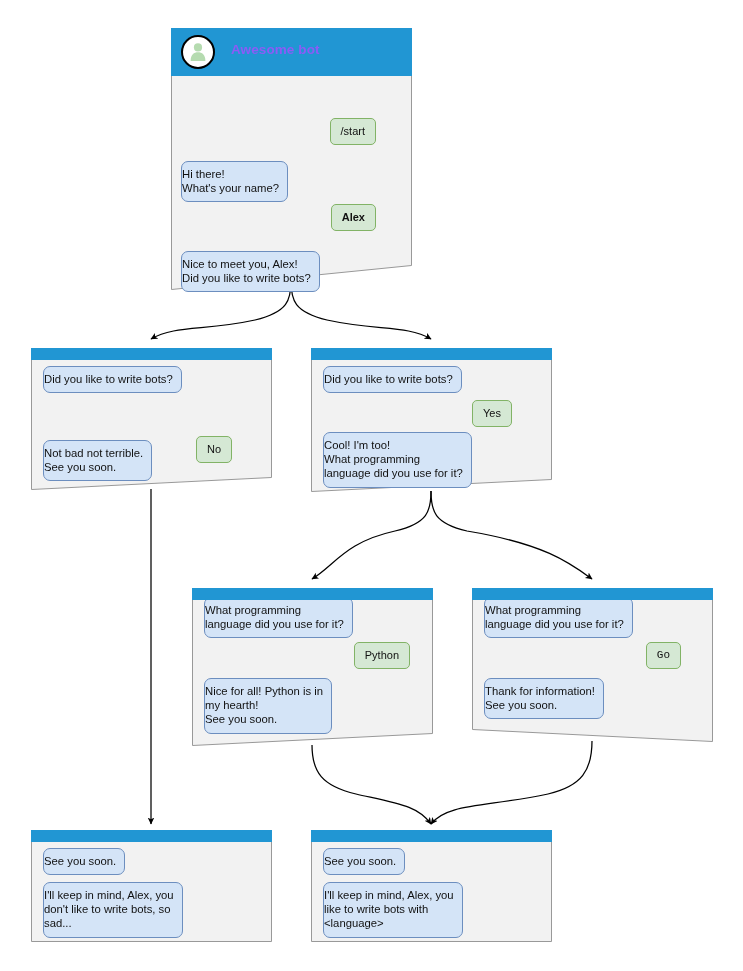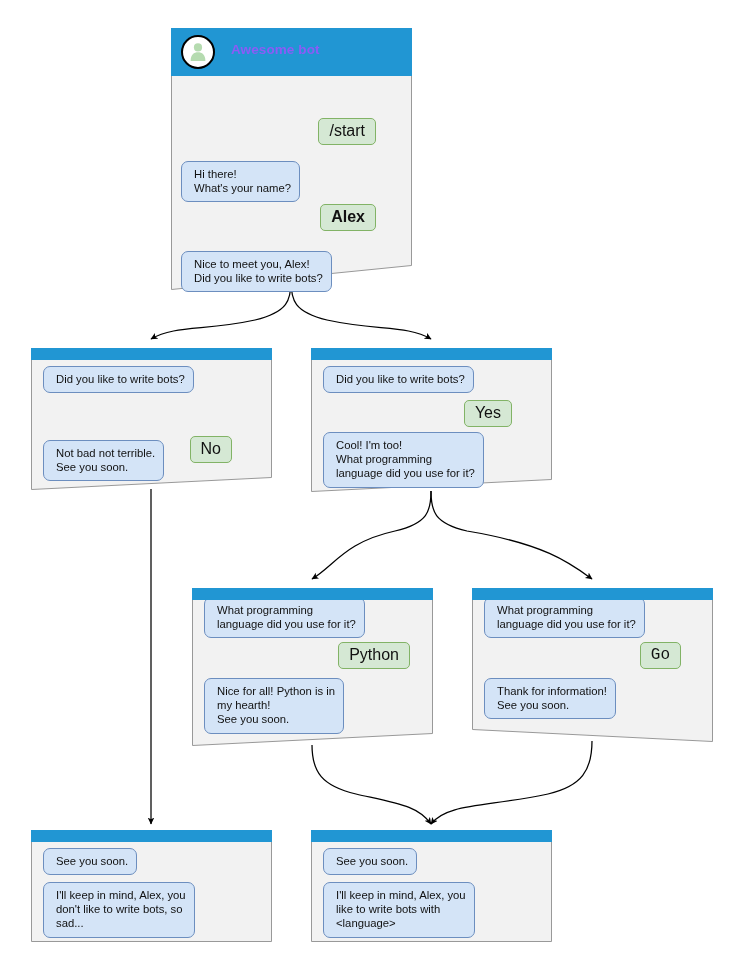--- a/index.html
+++ b/index.html
@@ -33,26 +33,26 @@
   }
   .avatar svg{position:absolute;left:5px;top:5px;}
 
   .msgs{position:absolute;left:0;right:0;top:12px;bottom:0;}
   .msgs.deep{top:48px;}
 
   .bubble{
     position:absolute;
     background:#d4e4f7;border:1px solid #6c8ebf;border-radius:7px;
     font-size:11.3px;color:#111111;line-height:14.2px;
-    padding:5px 8px 6px 12px;box-sizing:border-box;white-space:pre;
+    padding:5px 8px 6px 0;box-sizing:border-box;white-space:pre;
   }
   .chip{
     position:absolute;
     background:#d5e8d4;border:1px solid #82b366;border-radius:5px;
-    font-size:16px;color:#111111;line-height:14.2px;
+    font-size:11px;color:#111111;line-height:14.2px;
     padding:5px 10px 6px 10px;box-sizing:border-box;white-space:pre;
   }
 </style>
 </head>
 <body>
 
 <div id="canvas">
 
   <svg class="edges" viewBox="0 0 743 971" xmlns="http://www.w3.org/2000/svg">
     <defs>

